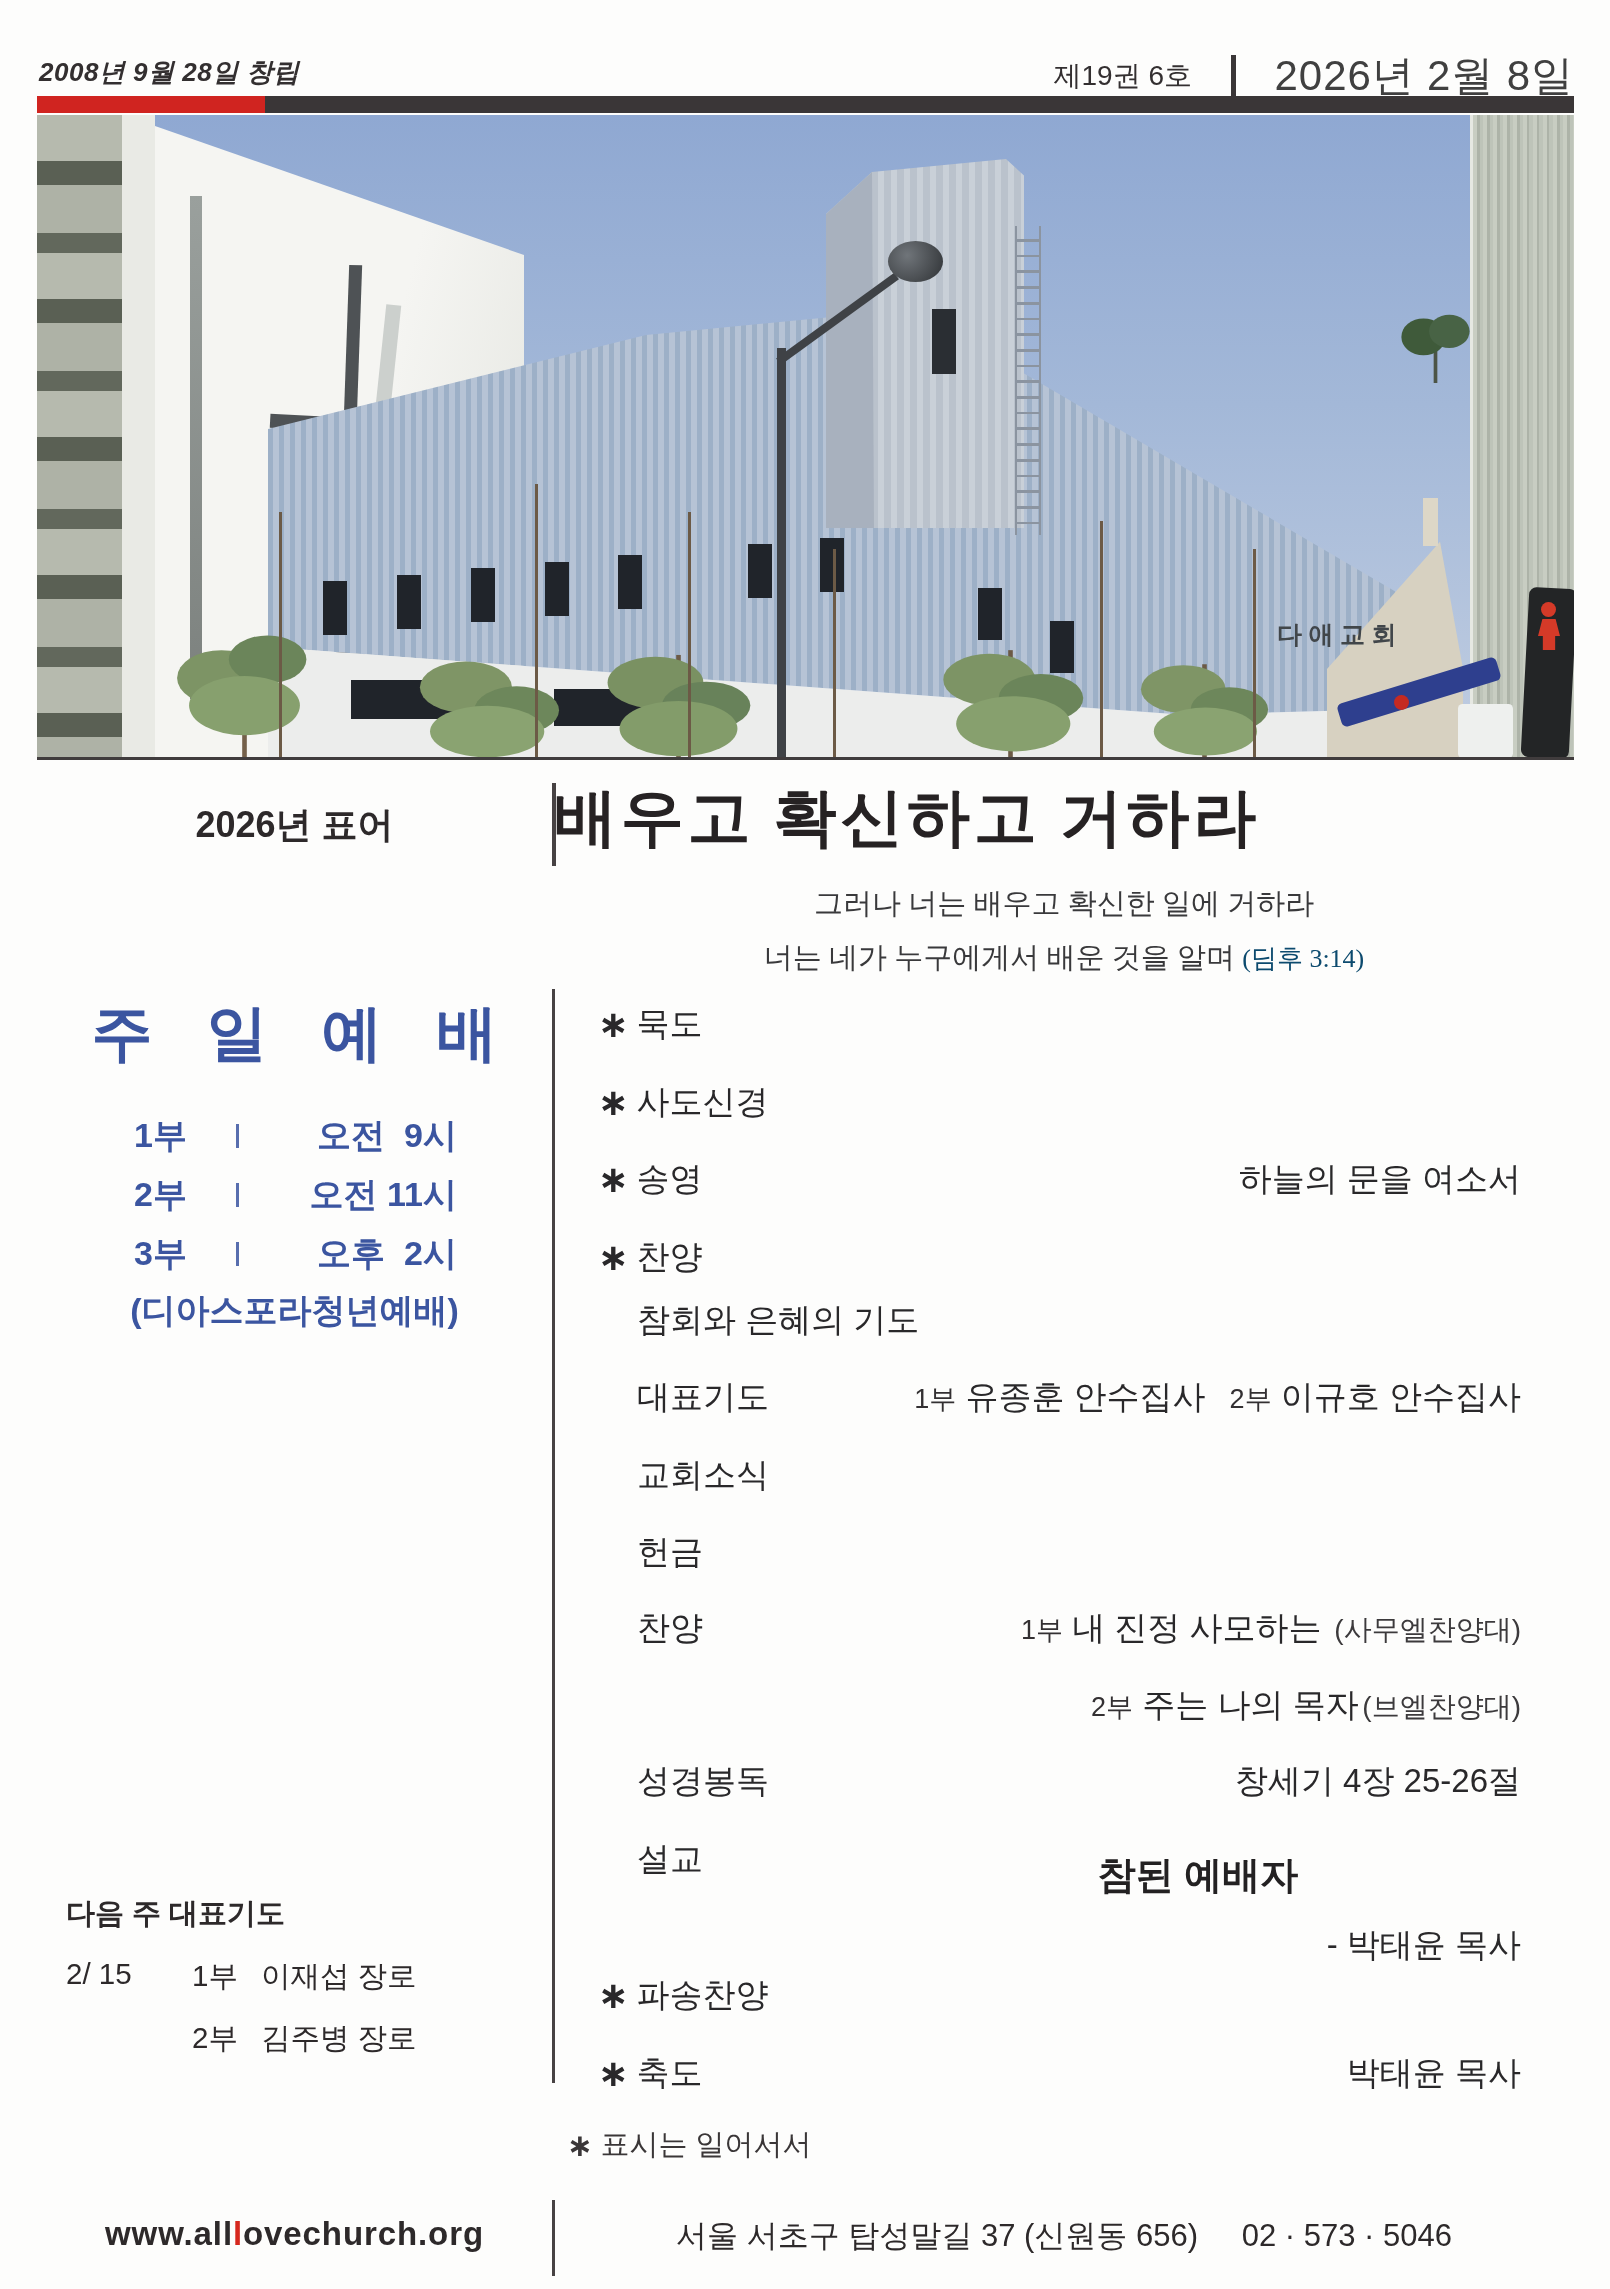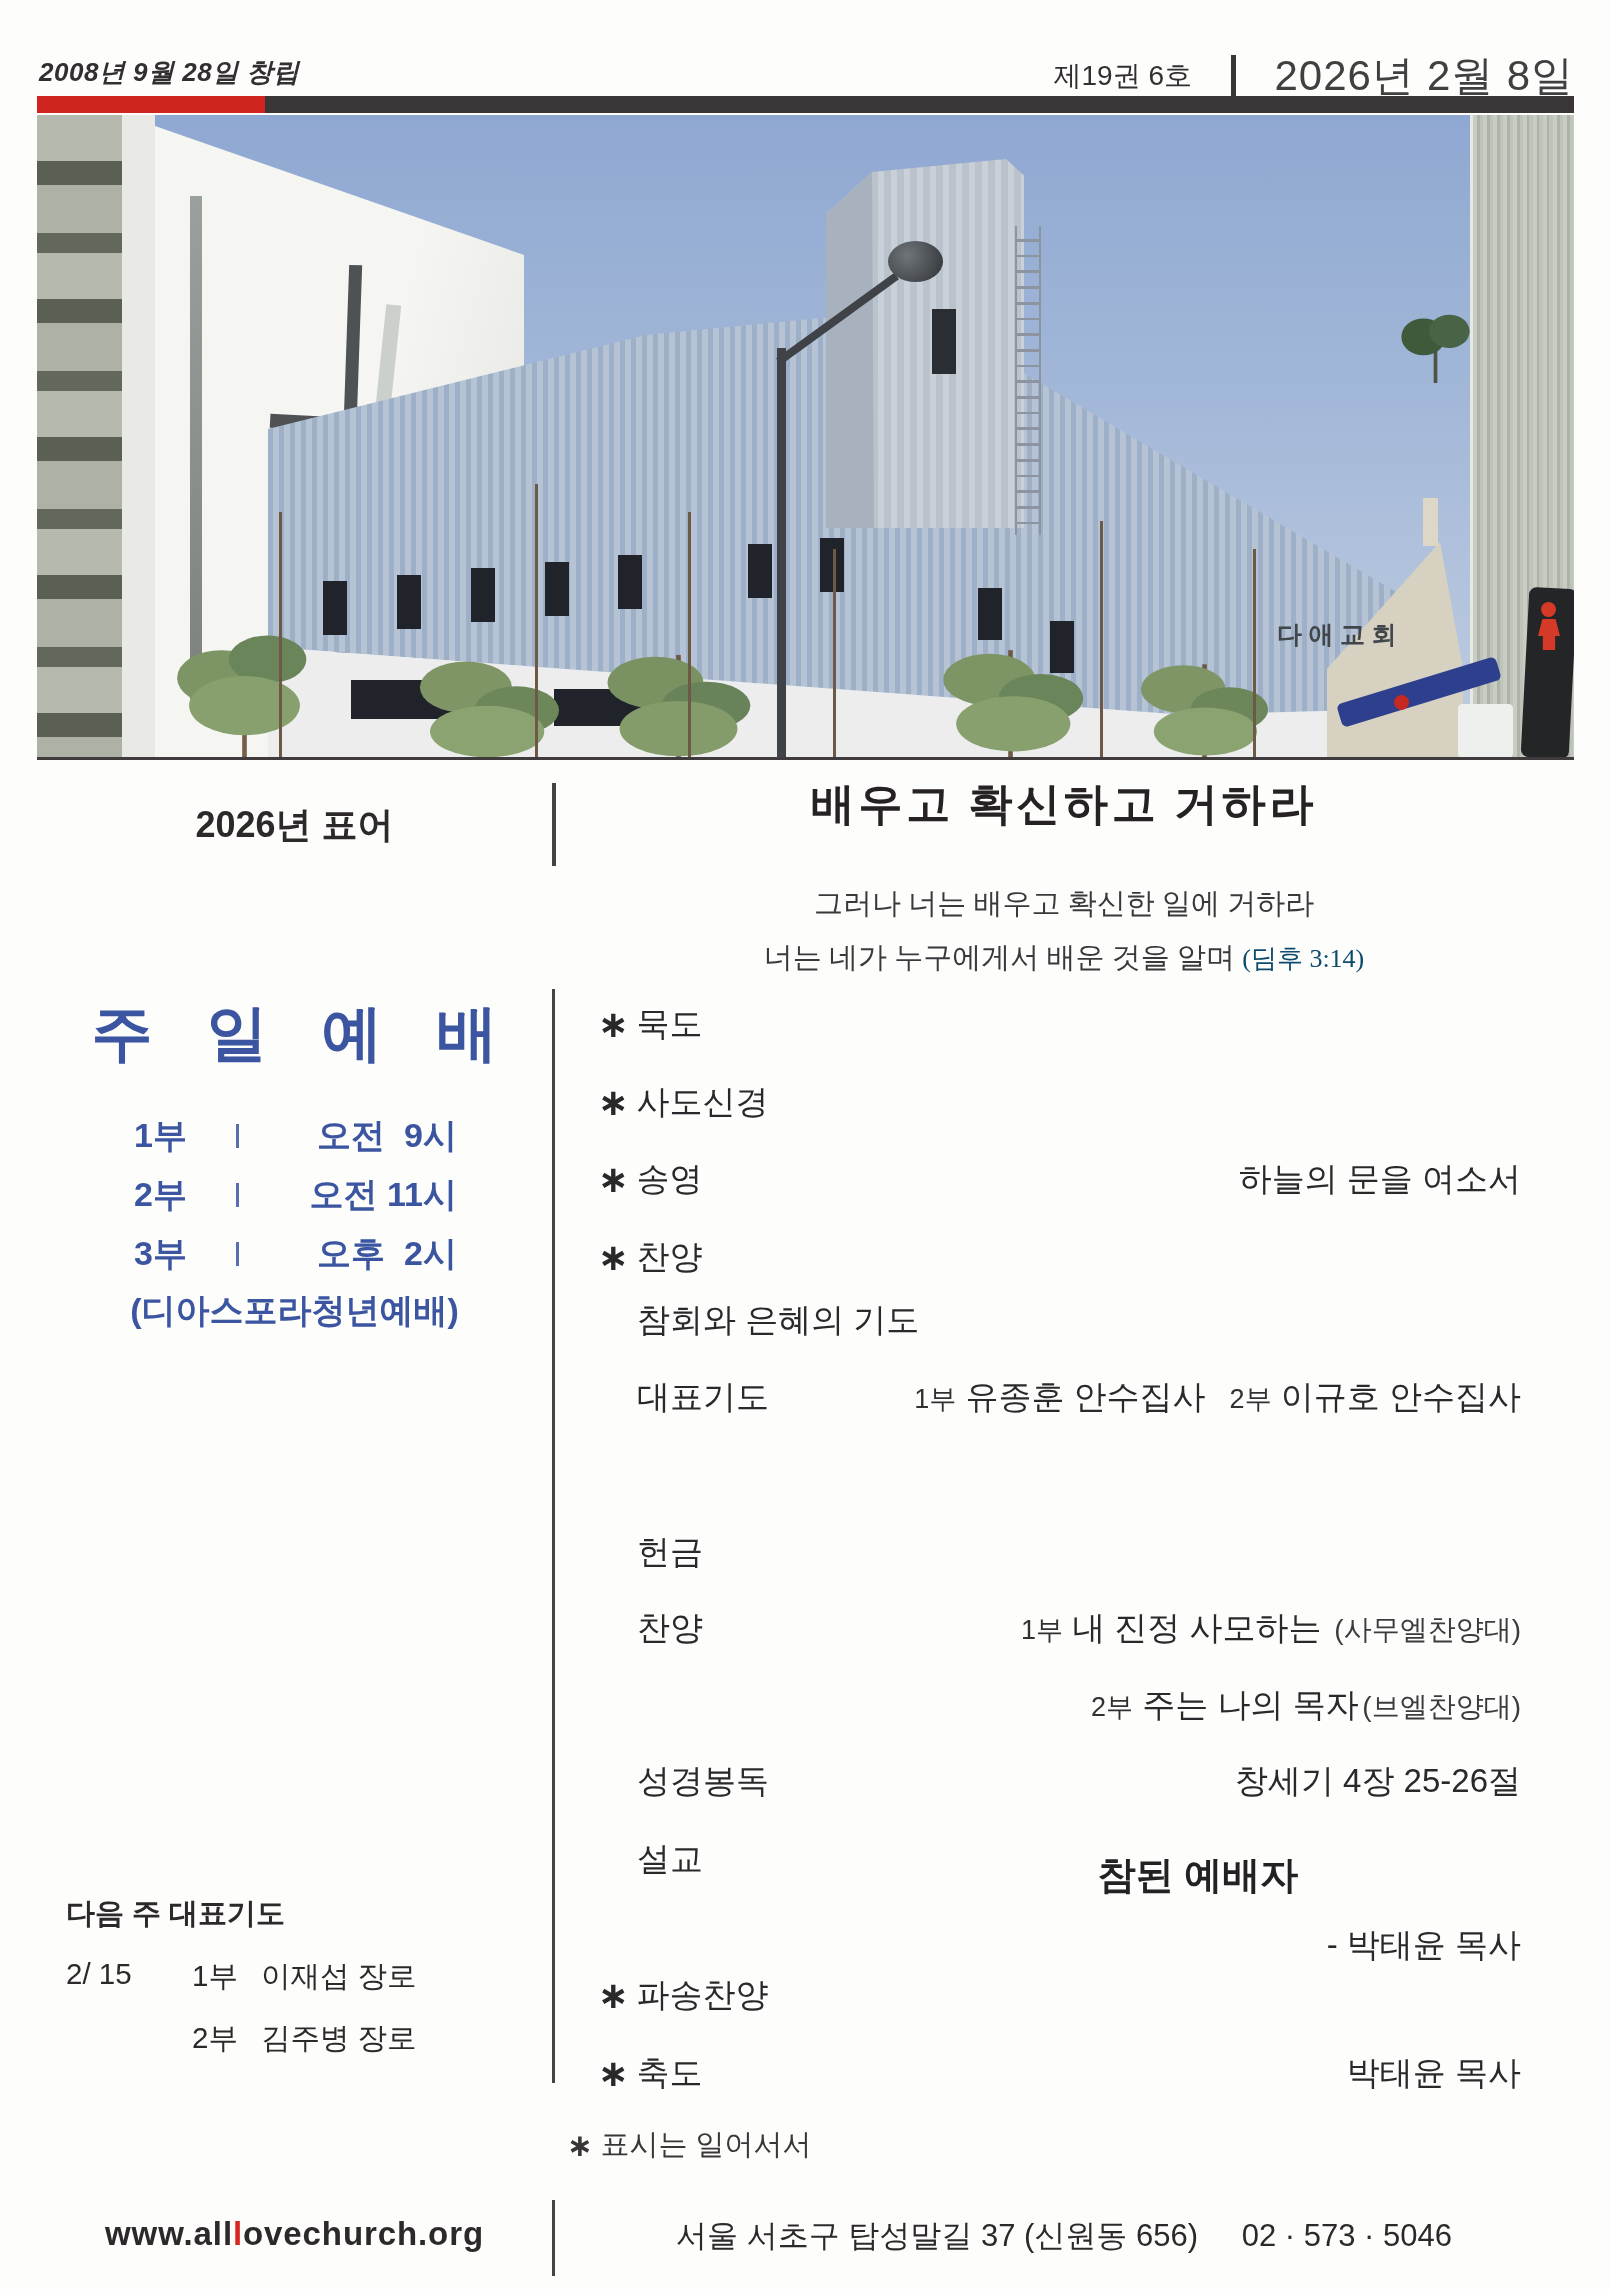--- a/index.html
+++ b/index.html
@@ -65,22 +65,22 @@
   .truck-cab{left:1421px;top:589px;width:55px;height:54px;background:#eef0ee;border-radius:4.6px;}
   .truck-dot{left:1357px;top:580px;width:14.8px;height:14.8px;border-radius:50%;background:#c52a22;}
   .signal{left:1488px;top:473px;width:48px;height:170px;background:#232526;border-radius:7.4px;transform:rotate(3deg);}
   .signal-head{left:1504px;top:487px;width:14.8px;height:14.8px;border-radius:50%;background:#d53a28;}
   .signal-body{left:1501px;top:504px;width:22px;height:31px;background:#d53a28;
      clip-path:polygon(20% 0,80% 0,100% 55%,78% 55%,78% 100%,22% 100%,22% 55%,0 55%);}
 
   
   .motto-label{left:37px;top:801px;width:515px;text-align:center;font-size:36px;font-weight:700;color:#2d292a;}
   .motto-divider{left:552px;top:783px;width:3.7px;height:83px;background:#474243;}
-  .motto-title{left:554px;top:775px;width:1020px;text-align:center;
-     font-family:"Liberation Serif","DejaVu Serif",serif;font-size:44px;font-weight:700;color:#262223;letter-spacing:3.7px;}
+  .motto-title{left:554px;top:775px;width:1020px;text-align:left;
+     font-family:"Liberation Serif","DejaVu Serif",serif;font-size:63px;font-weight:700;color:#262223;letter-spacing:3.7px;}
   .verse{left:554px;width:1020px;text-align:center;
      font-family:"Liberation Serif","DejaVu Serif",serif;font-size:29px;color:#39393b;}
   .verse1{top:884px;} .verse2{top:938px;}
   .verse-ref{font-size:26px;color:#0c4a6e;}
 
   
   .blue{color:#3b55a0;}
   .worship-title{left:37px;top:993px;width:515px;text-align:center;
      font-size:61px;font-weight:800;letter-spacing:18.5px;text-indent:18.5px;}
   .time-row{left:65px;width:461px;display:flex;align-items:center;justify-content:center;
@@ -281,20 +281,23 @@
   </div>
   <div class="abs order-row r5">
     <span class="olabel indent">참회와 은혜의 기도</span>
   </div>
   <div class="abs order-row r6">
     <span class="olabel indent">대표기도</span>
     <span class="oright">
       <span class="small-part">1부</span><span>유종훈 안수집사</span><span class="small-part">2부</span><span>이규호 안수집사</span>
     </span>
   </div>
+  <div class="abs order-row r7">
+    <span class="olabel indent">교회소식</span>
+  </div>
   <div class="abs order-row r8">
     <span class="olabel indent">헌금</span>
   </div>
   <div class="abs order-row r9">
     <span class="olabel indent">찬양</span>
     <span class="oright">
       <span class="small-part">1부</span><span>내 진정 사모하는</span> <span class="choir">(사무엘찬양대)</span>
     </span>
   </div>
   <div class="abs order-row r10">

